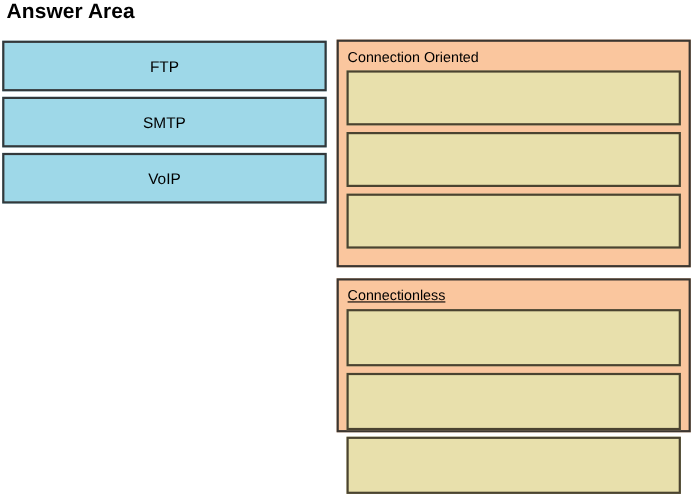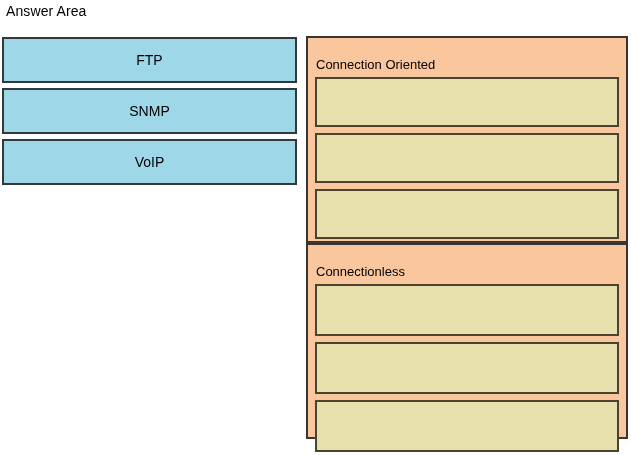--- a/index.html
+++ b/index.html
@@ -14,22 +14,22 @@
     overflow: hidden;
     font-family: "Liberation Sans", sans-serif;
     color: #000000;
   }
 
   
   #page-title {
     position: absolute;
     left: 6px;
     top: 2px;
-    font-size: 14px;
-    font-weight: normal;
+    font-size: 19px;
+    font-weight: bold;
     letter-spacing: 0.1px;
     line-height: 18px;
     text-align: right;
   }
 
   
   #options-column {
     position: absolute;
     left: 2px;
     top: 37px;
@@ -59,24 +59,24 @@
     position: absolute;
     left: 306px;
     top: 36px;
     width: 322px;
   }
   .category-panel {
     box-sizing: border-box;
     width: 322px;
     background: #fac69e;
     border: 2px solid #3a3530;
-    padding: 18px 7px 7px 7px;
+    padding: 5px 7px 7px 7px;
   }
   #category-panel-connection-oriented { height: 207px; }
-  #category-panel-connectionless { height: 196px; margin-top: 0; }
+  #category-panel-connectionless { height: 140px; margin-top: 10px; text-decoration: underline; }
 
   .category-title {
     font-size: 13px;
     line-height: 17px;
     color: #000000;
     margin: 0 0 4px 1px;
   }
 
   .drop-slot {
     box-sizing: border-box;
@@ -95,21 +95,21 @@
 <div id="page-title">Answer Area</div>
 
 <div id="options-column">
 
   <div class="option-tile">
     <span class="option-label">FTP</span>
   </div>
 
 
   <div class="option-tile">
-    <span class="option-label">SNMP</span>
+    <span class="option-label">SMTP</span>
   </div>
 
 
 
   <div class="option-tile">
     <span class="option-label">VoIP</span>
   </div>
 
 </div>
 

